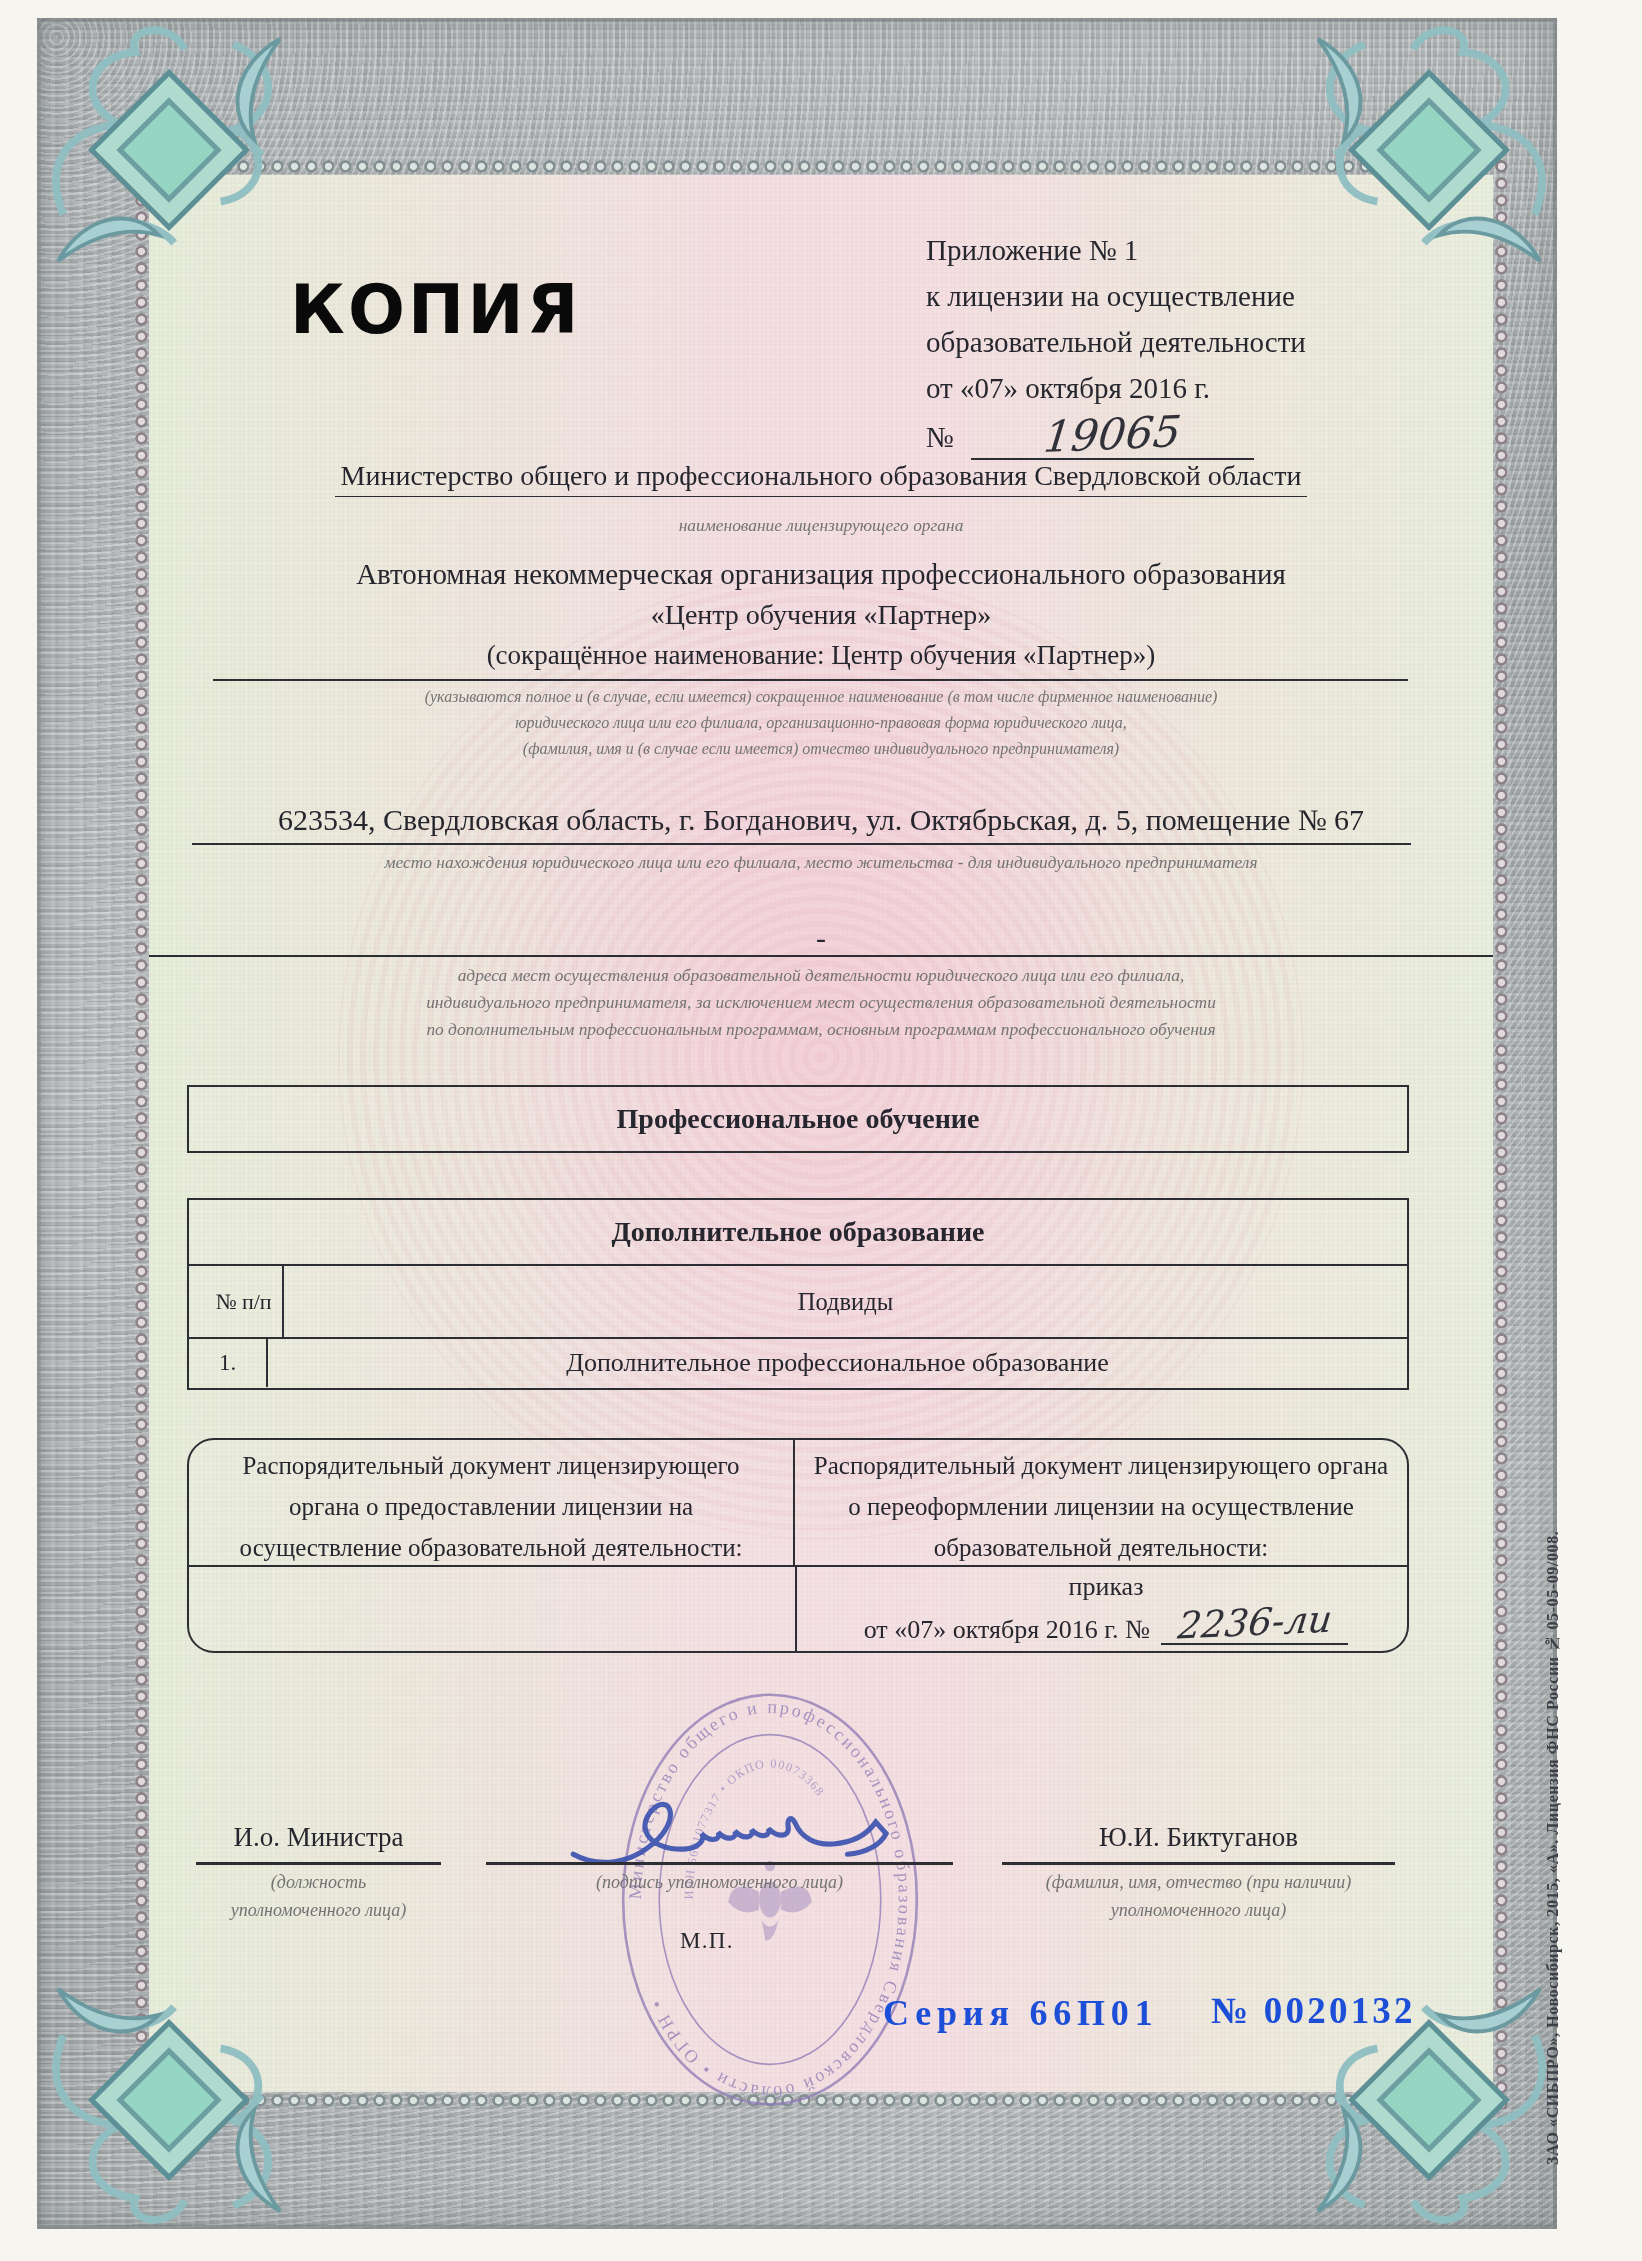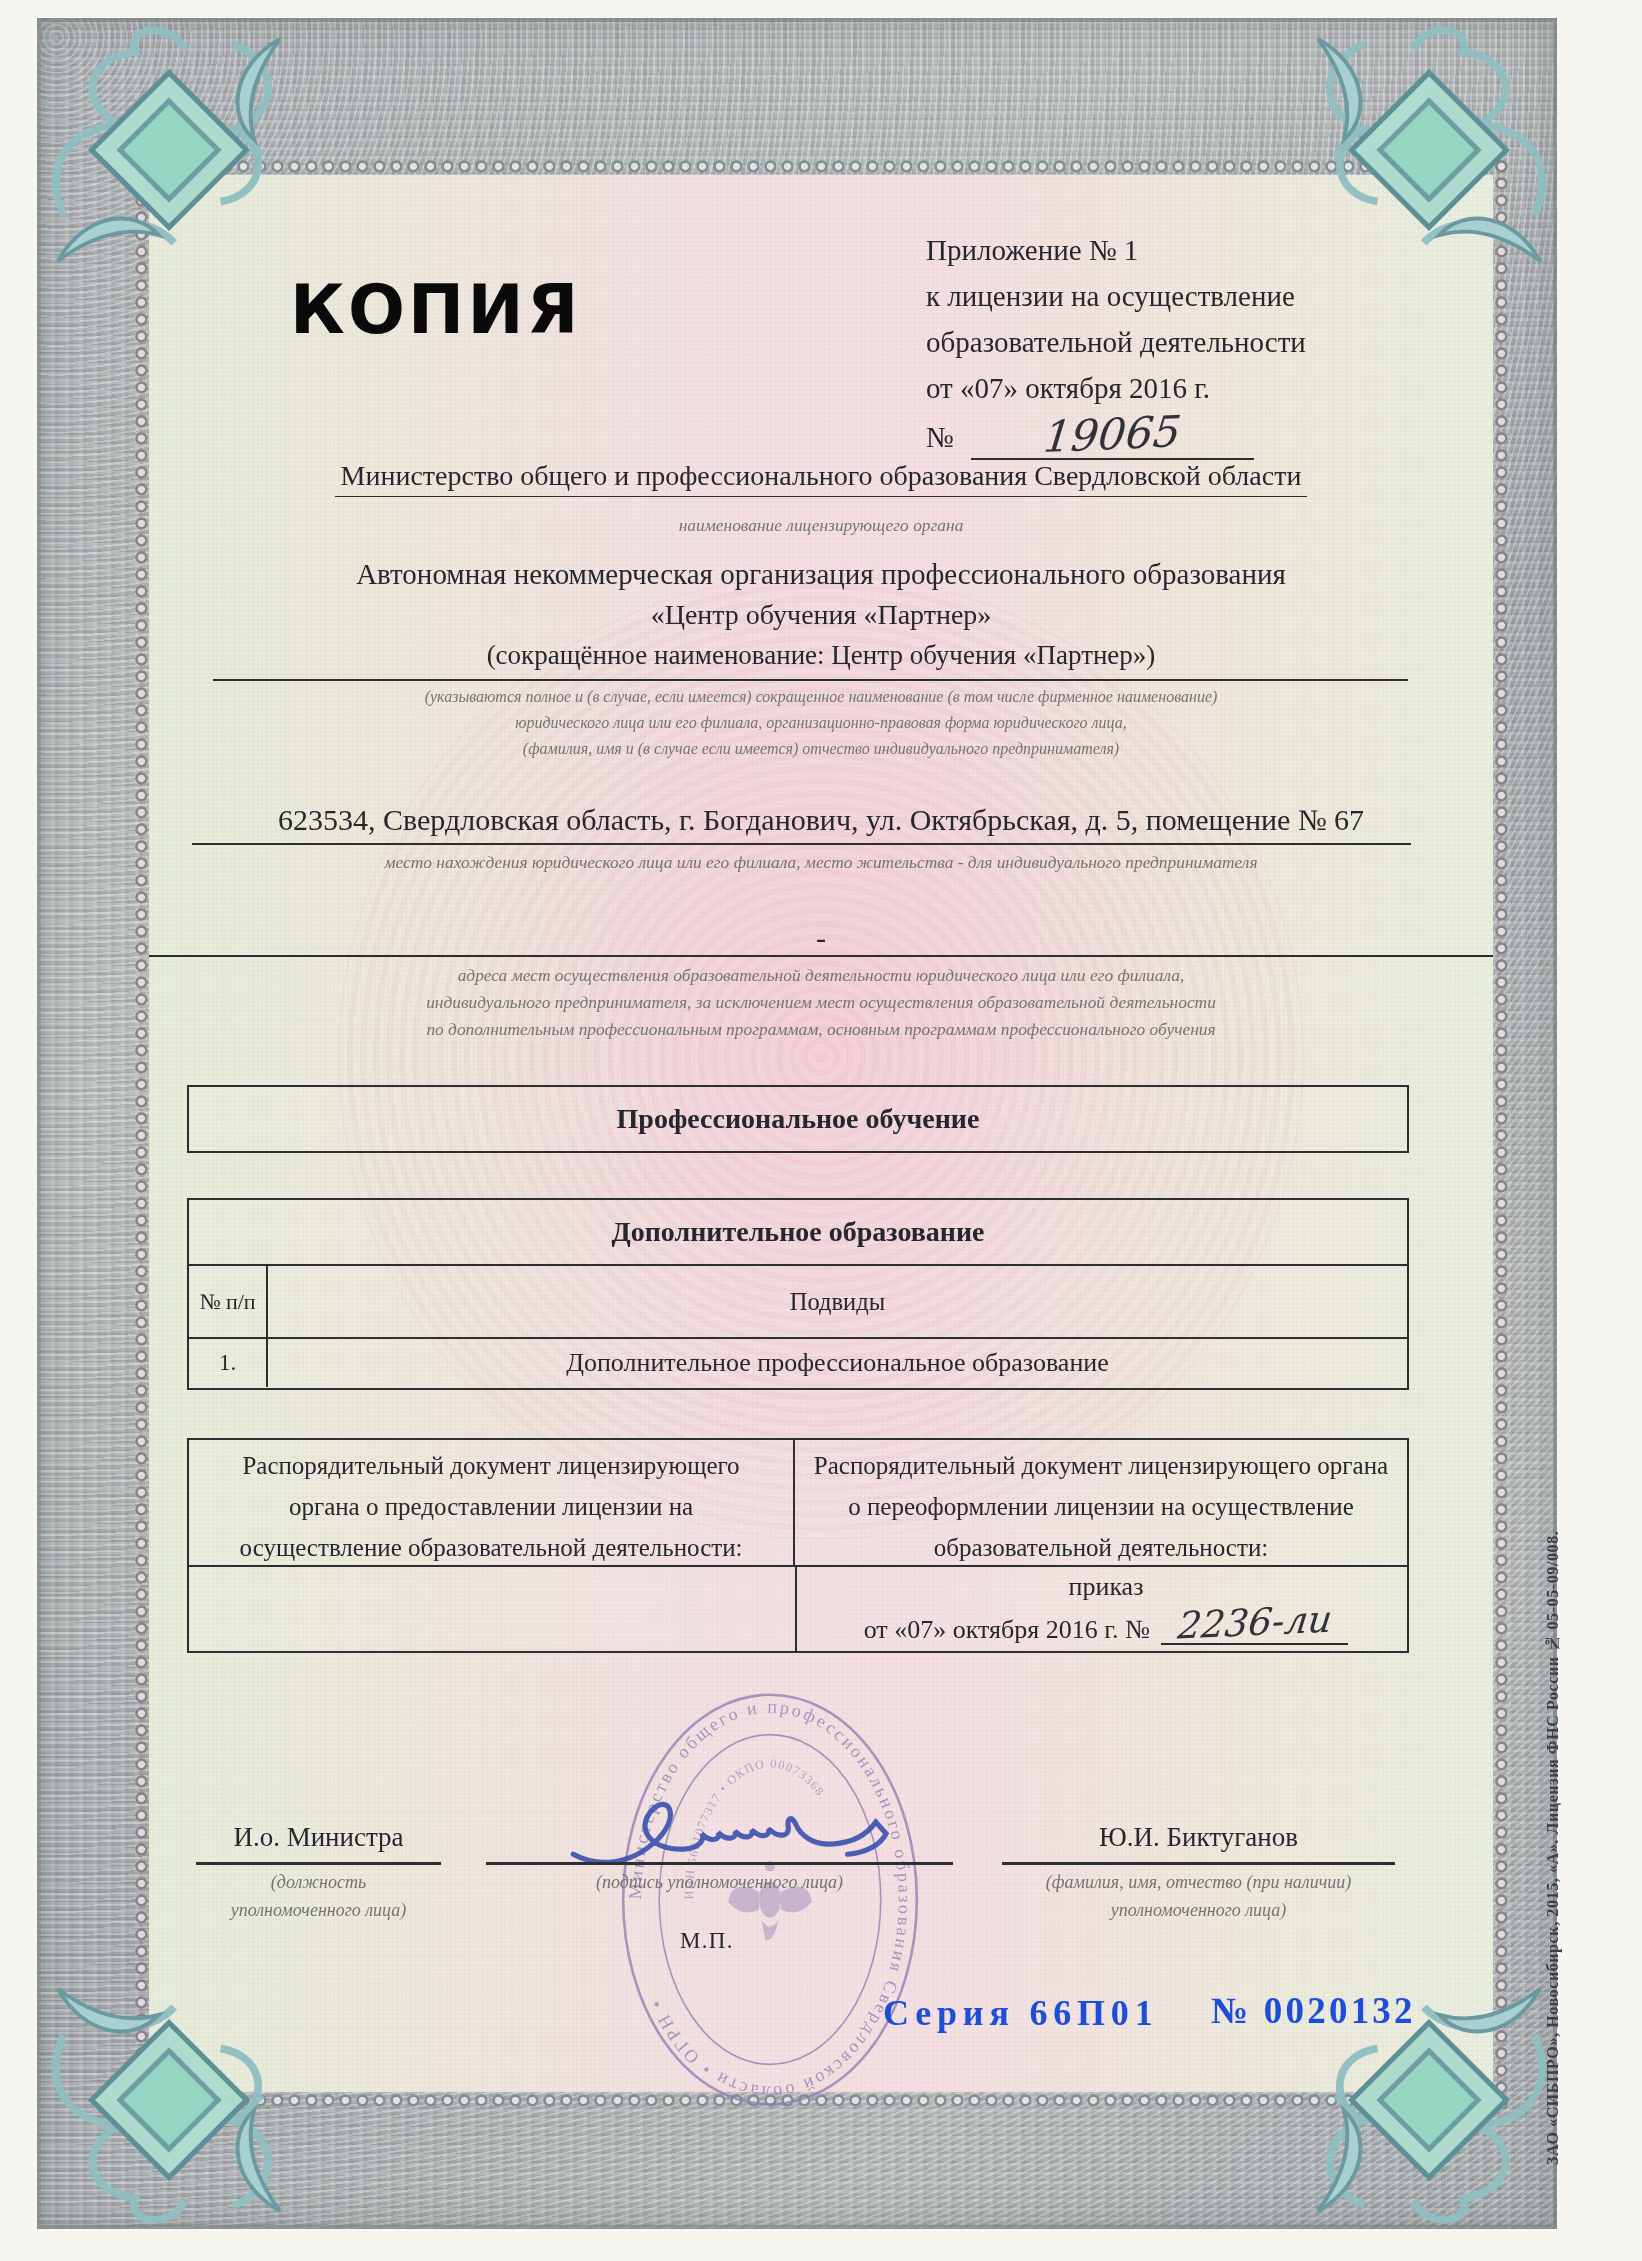--- a/index.html
+++ b/index.html
@@ -165,31 +165,31 @@
   <div class="abs ctr it" style="top:965px;font-size:17.4px;">адреса мест осуществления образовательной деятельности юридического лица или его филиала,</div>
   <div class="abs ctr it" style="top:992px;font-size:17.4px;">индивидуального предпринимателя, за исключением мест осуществления образовательной деятельности</div>
   <div class="abs ctr it" style="top:1019px;font-size:17.4px;">по дополнительным профессиональным программам, основным программам профессионального обучения</div>
 
   <div class="box" style="left:187px;top:1085px;width:1218px;height:64px;">
     <div style="text-align:center;line-height:64px;font-size:28px;font-weight:bold;">Профессиональное обучение</div>
   </div>
 
   <div class="box" style="left:187px;top:1198px;width:1218px;height:188px;">
     <div style="height:64px;border-bottom:2.6px solid #2d2d34;text-align:center;line-height:64px;font-size:28px;font-weight:bold;">Дополнительное образование</div>
-    <div style="display:flex;height:71px;border-bottom:2.6px solid #2d2d34;">
+    <div style="display:flex;height:71px;border-bottom:2.6px solid #2d2d34;padding-left:16px;">
       <div style="width:77px;border-right:2.6px solid #2d2d34;display:flex;align-items:center;justify-content:center;font-size:22px;">№ п/п</div>
       <div style="flex:1;display:flex;align-items:center;justify-content:center;font-size:24.5px;">Подвиды</div>
     </div>
     <div style="display:flex;height:48px;">
       <div style="width:77px;border-right:2.6px solid #2d2d34;display:flex;align-items:center;justify-content:center;font-size:23px;">1.</div>
       <div style="flex:1;display:flex;align-items:center;justify-content:center;font-size:26px;">Дополнительное профессиональное образование</div>
     </div>
   </div>
 
-  <div class="box" style="left:187px;top:1438px;width:1218px;height:211px;">
+  <div class="box" style="left:187px;top:1438px;width:1218px;height:211px;border-radius:27px;">
     <div style="display:flex;height:125px;border-bottom:2.6px solid #2d2d34;">
       <div class="cell-cap" style="width:606px;border-right:2.6px solid #2d2d34;padding:5.2px 17px;box-sizing:border-box;">Распорядительный документ лицензирующего органа о предоставлении лицензии на осуществление образовательной деятельности:</div>
       <div class="cell-cap" style="flex:1;padding:5.2px 17px;box-sizing:border-box;">Распорядительный документ лицензирующего органа о переоформлении лицензии на осуществление образовательной деятельности:</div>
     </div>
     <div style="display:flex;height:84px;">
       <div style="width:606px;border-right:2.6px solid #2d2d34;"></div>
       <div style="flex:1;text-align:center;padding-left:8px;">
         <div style="font-size:26px;margin-top:5.2px;">приказ</div>
         <div style="font-size:26px;margin-top:5.2px;display:flex;justify-content:center;align-items:flex-end;gap:11.6px;">
           <span>от «07» октября 2016 г. №</span>

